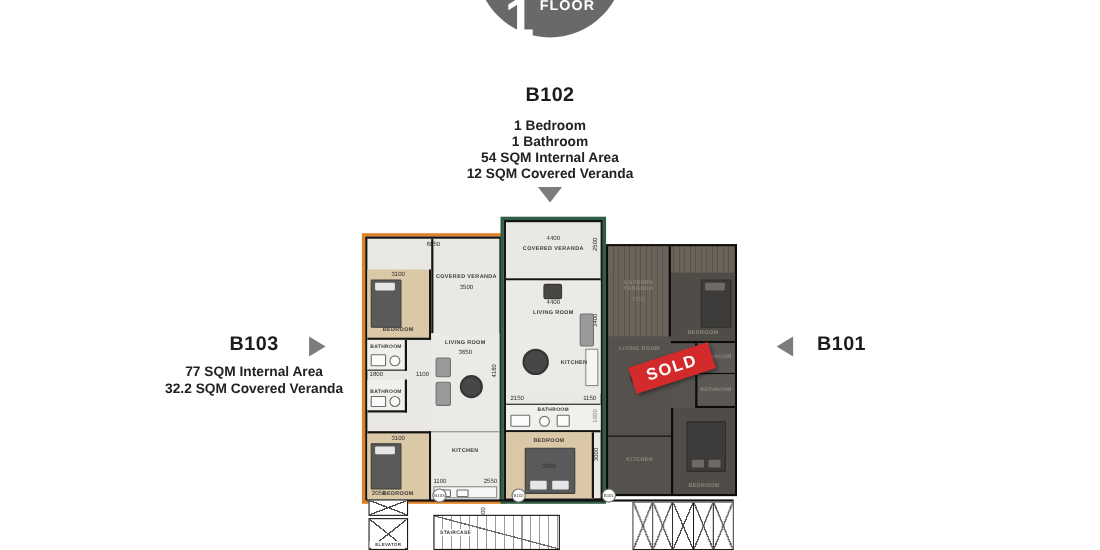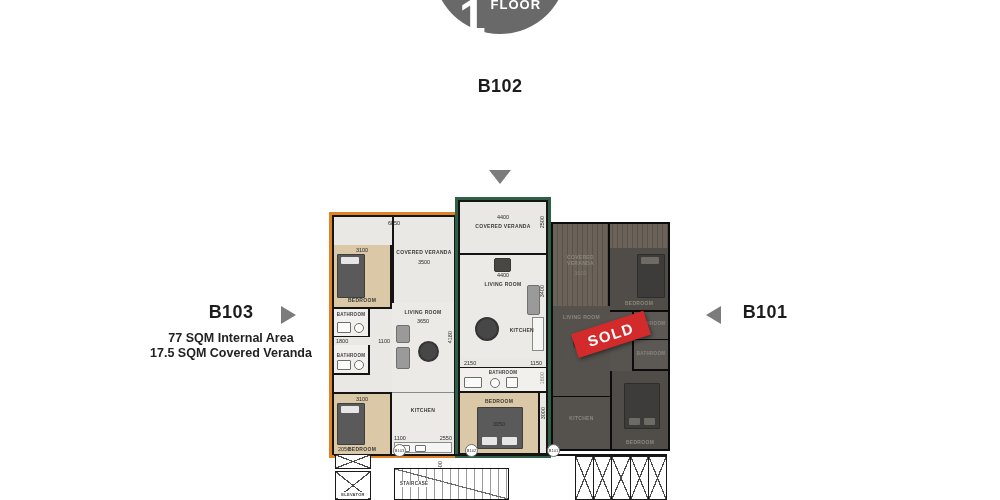--- a/index.html
+++ b/index.html
@@ -70,28 +70,34 @@
 
   <div class="abs badge">
     <div class="badge-inner">
       <span class="badge-num">1</span>
       <span class="badge-label">FLOOR</span>
     </div>
   </div>
 
   <div class="abs" style="left:380px;top:76px;width:240px;">
     <div class="unit-title">B102</div>
+    <div class="unit-details" style="margin-top:10px;">
+      <div>1 Bedroom</div>
+      <div>1 Bathroom</div>
+      <div>54 SQM Internal Area</div>
+      <div>12 SQM Covered Veranda</div>
+    </div>
   </div>
   <div class="abs tri tri-down" style="left:489px;top:170px;"></div>
 
   <div class="abs unit-title" style="left:131px;top:302px;width:200px;">B103</div>
   <div class="abs tri tri-right" style="left:281px;top:306px;"></div>
   <div class="abs unit-details" style="left:131px;top:331px;width:200px;">
     <div>77 SQM Internal Area</div>
-    <div>17.5 SQM Covered Veranda</div>
+    <div>32.2 SQM Covered Veranda</div>
   </div>
 
   <div class="abs tri tri-left" style="left:706px;top:306px;"></div>
   <div class="abs unit-title" style="left:730px;top:302px;width:70px;">B101</div>
 
   <div id="plan" class="abs">
 
     <div class="unit u-orange" style="left:2px;top:19px;width:124px;height:240px;">
       <div class="room deck" style="left:0;top:0;width:120px;height:28px;">
         <div class="dim" style="margin-top:3px;">6850</div>

